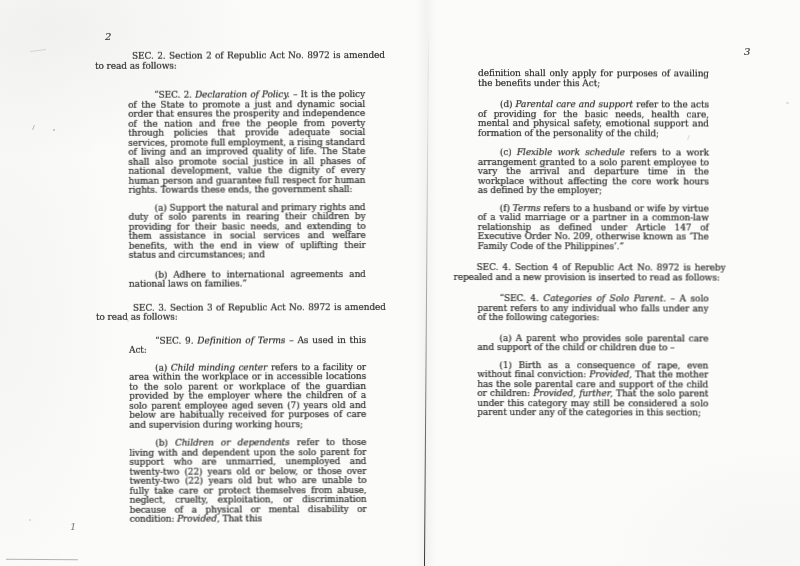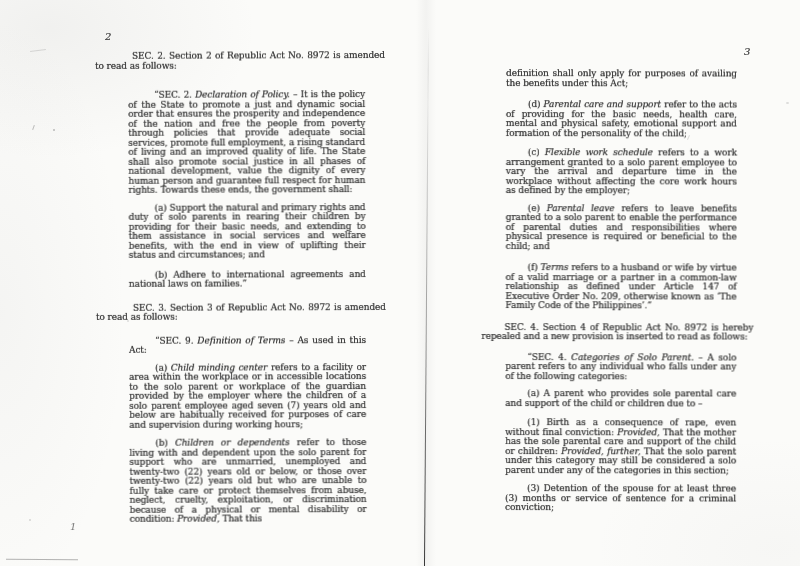--- a/index.html
+++ b/index.html
@@ -35,21 +35,21 @@
     position: absolute;
     text-align: justify;
     font-size: 9px;
     line-height: 9.5px;
     letter-spacing: -0.1px;
     color: #3a3a3a;
     text-shadow: 0 0 0.6px rgba(55,55,55,0.85);
     filter: blur(0.15px);
   }
   .col-left  { left: 95px;  top: 52px; width: 290px; transform: rotate(-0.2deg); transform-origin: top left; }
-  .col-right { left: 482px; top: 69px; width: 272px; transform: rotate(0.12deg); transform-origin: top left; }
+  .col-right { left: 454px; top: 69px; width: 272px; transform: rotate(0.12deg); transform-origin: top left; }
   .col p { margin: 0 0 10px 0; }
   .col p:last-child { margin-bottom: 0; }
   .para { text-indent: 26px; }
   .col-left  .lvl0 { text-indent: 37px; }
   .col-right .lvl0 { text-indent: 23px; }
   .col-right .para { text-indent: 22px; }
   .col-right .lvl0 { text-indent: 23px; }
   .col-left  .lvl1 { margin-left: 33px; margin-right: 20px; }
   .col-right .lvl1 { margin-left: 24px; margin-right: 17px; }
   .noindent { text-indent: 0 !important; }
@@ -130,27 +130,25 @@
       </div>
     <div class="footer-mark">1</div>
   </div>
 
   <div class="page">
     <div class="page-num page-num-right">3</div>
     <div class="col col-right">
         <p class="para lvl1 noindent"><span>definition shall only apply for purposes of availing the benefits under this Act;</span></p>
         <p class="para lvl1"><span>(d) </span><span class="it">Parental care and support</span><span> refer to the acts of providing for the basic needs, health care, mental and physical safety, emotional support and formation of the personality of the child;</span></p>
         <p class="para lvl1"><span>(c) </span><span class="it">Flexible work schedule</span><span> refers to a work arrangement granted to a solo parent employee to vary the arrival and departure time in the workplace without affecting the core work hours as defined by the employer;</span></p>
-        <p class="para lvl1"><span>(e) </span><span class="it">Parental leave</span><span> refers to leave benefits granted to a solo parent to enable the performance of parental duties and responsibilities where physical presence is required or beneficial to the child; and</span></p>
         <p class="para lvl1"><span>(f) </span><span class="it">Terms</span><span> refers to a husband or wife by virtue of a valid marriage or a partner in a common-law relationship as defined under Article 147 of Executive Order No. 209, otherwise known as ‘The Family Code of the Philippines’.”</span></p>
         <p class="para lvl0"><span>SEC. 4. Section 4 of Republic Act No. 8972 is hereby repealed and a new provision is inserted to read as follows:</span></p>
         <p class="para lvl1"><span>“SEC. 4. </span><span class="it">Categories of Solo Parent.</span><span> – A solo parent refers to any individual who falls under any of the following categories:</span></p>
         <p class="para lvl1"><span>(a) A parent who provides sole parental care and support of the child or children due to –</span></p>
         <p class="para lvl1"><span>(1) Birth as a consequence of rape, even without final conviction: </span><span class="it">Provided,</span><span> That the mother has the sole parental care and support of the child or children: </span><span class="it">Provided, further,</span><span> That the solo parent under this category may still be considered a solo parent under any of the categories in this section;</span></p>
-        <p class="para lvl1"><span>(3) Detention of the spouse for at least three (3) months or service of sentence for a criminal conviction;</span></p>
       </div>
   </div>
 
   <div class="seam"></div>
   <div class="edge-line"></div>
 
   <div class="speck speck-streak"></div>
   <div class="speck speck-slash-left"></div>
   <div class="speck speck-dot-a"></div>
   <div class="speck speck-dot-b"></div>

